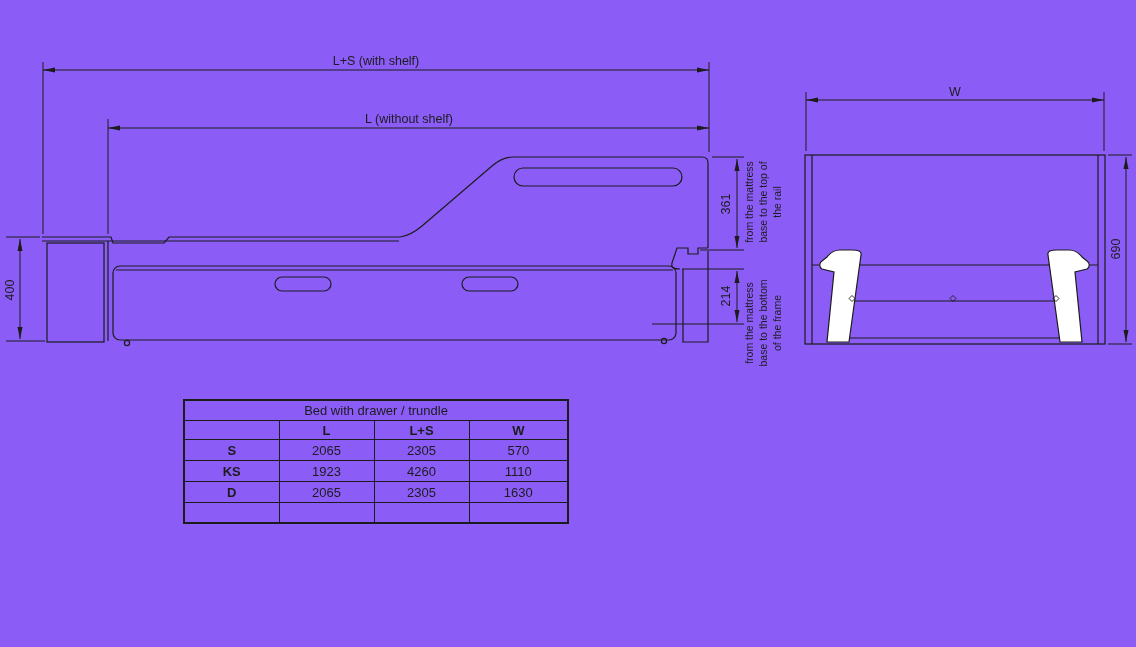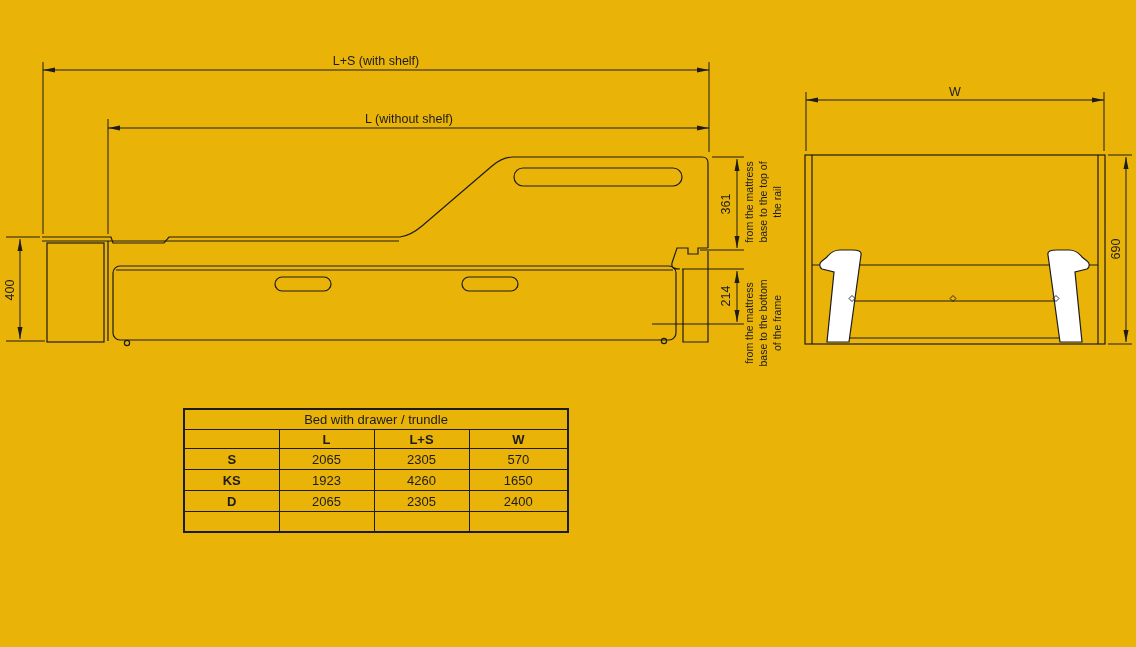--- a/index.html
+++ b/index.html
@@ -1,23 +1,23 @@
 <!DOCTYPE html>
 <html><head>
 <meta charset="utf-8">
 <style>
   html,body{margin:0;padding:0;background:#fff;}
-  #stage{position:relative;width:1136px;height:647px;background:#eab308;overflow:hidden;
+  #stage{position:relative;width:1136px;height:647px;background:#8b5cf6;overflow:hidden;
          font-family:"Liberation Sans", sans-serif;color:#1c1c1c;}
   #drawing{position:absolute;left:0;top:0;}
   svg text{fill:#1c1c1c;font-family:"Liberation Sans", sans-serif;}
   .dimtxt{font-size:12.5px;}
   .notetxt{font-size:10.5px;}
   
-  #spec-table{position:absolute;left:183px;top:408px;border-collapse:collapse;
+  #spec-table{position:absolute;left:183px;top:399px;border-collapse:collapse;
               table-layout:fixed;width:384px;border:2px solid #1c1c1c;
               font-size:13px;color:#1c1c1c;}
   #spec-table td, #spec-table th{border:1.5px solid #1c1c1c;text-align:center;
               padding:0;height:20px;overflow:hidden;white-space:nowrap;}
   #spec-table .t-title{height:19px;font-weight:normal;}
   #spec-table th{font-weight:bold;height:18px;}
   #spec-table .rowlab{font-weight:bold;}
   #spec-table .empty-row td{height:19px;}
 </style>
 </head>
@@ -142,27 +142,27 @@
   <tr>
     <td class="rowlab">S</td>
     <td>2065</td>
     <td>2305</td>
     <td>570</td>
   </tr>
   <tr>
     <td class="rowlab">KS</td>
     <td>1923</td>
     <td>4260</td>
-    <td>1650</td>
+    <td>1110</td>
   </tr>
   <tr>
     <td class="rowlab">D</td>
     <td>2065</td>
     <td>2305</td>
-    <td>2400</td>
+    <td>1630</td>
   </tr>
   <tr class="empty-row">
     <td></td>
     <td></td>
     <td></td>
     <td></td>
   </tr>
 </tbody>
     </table>
 

